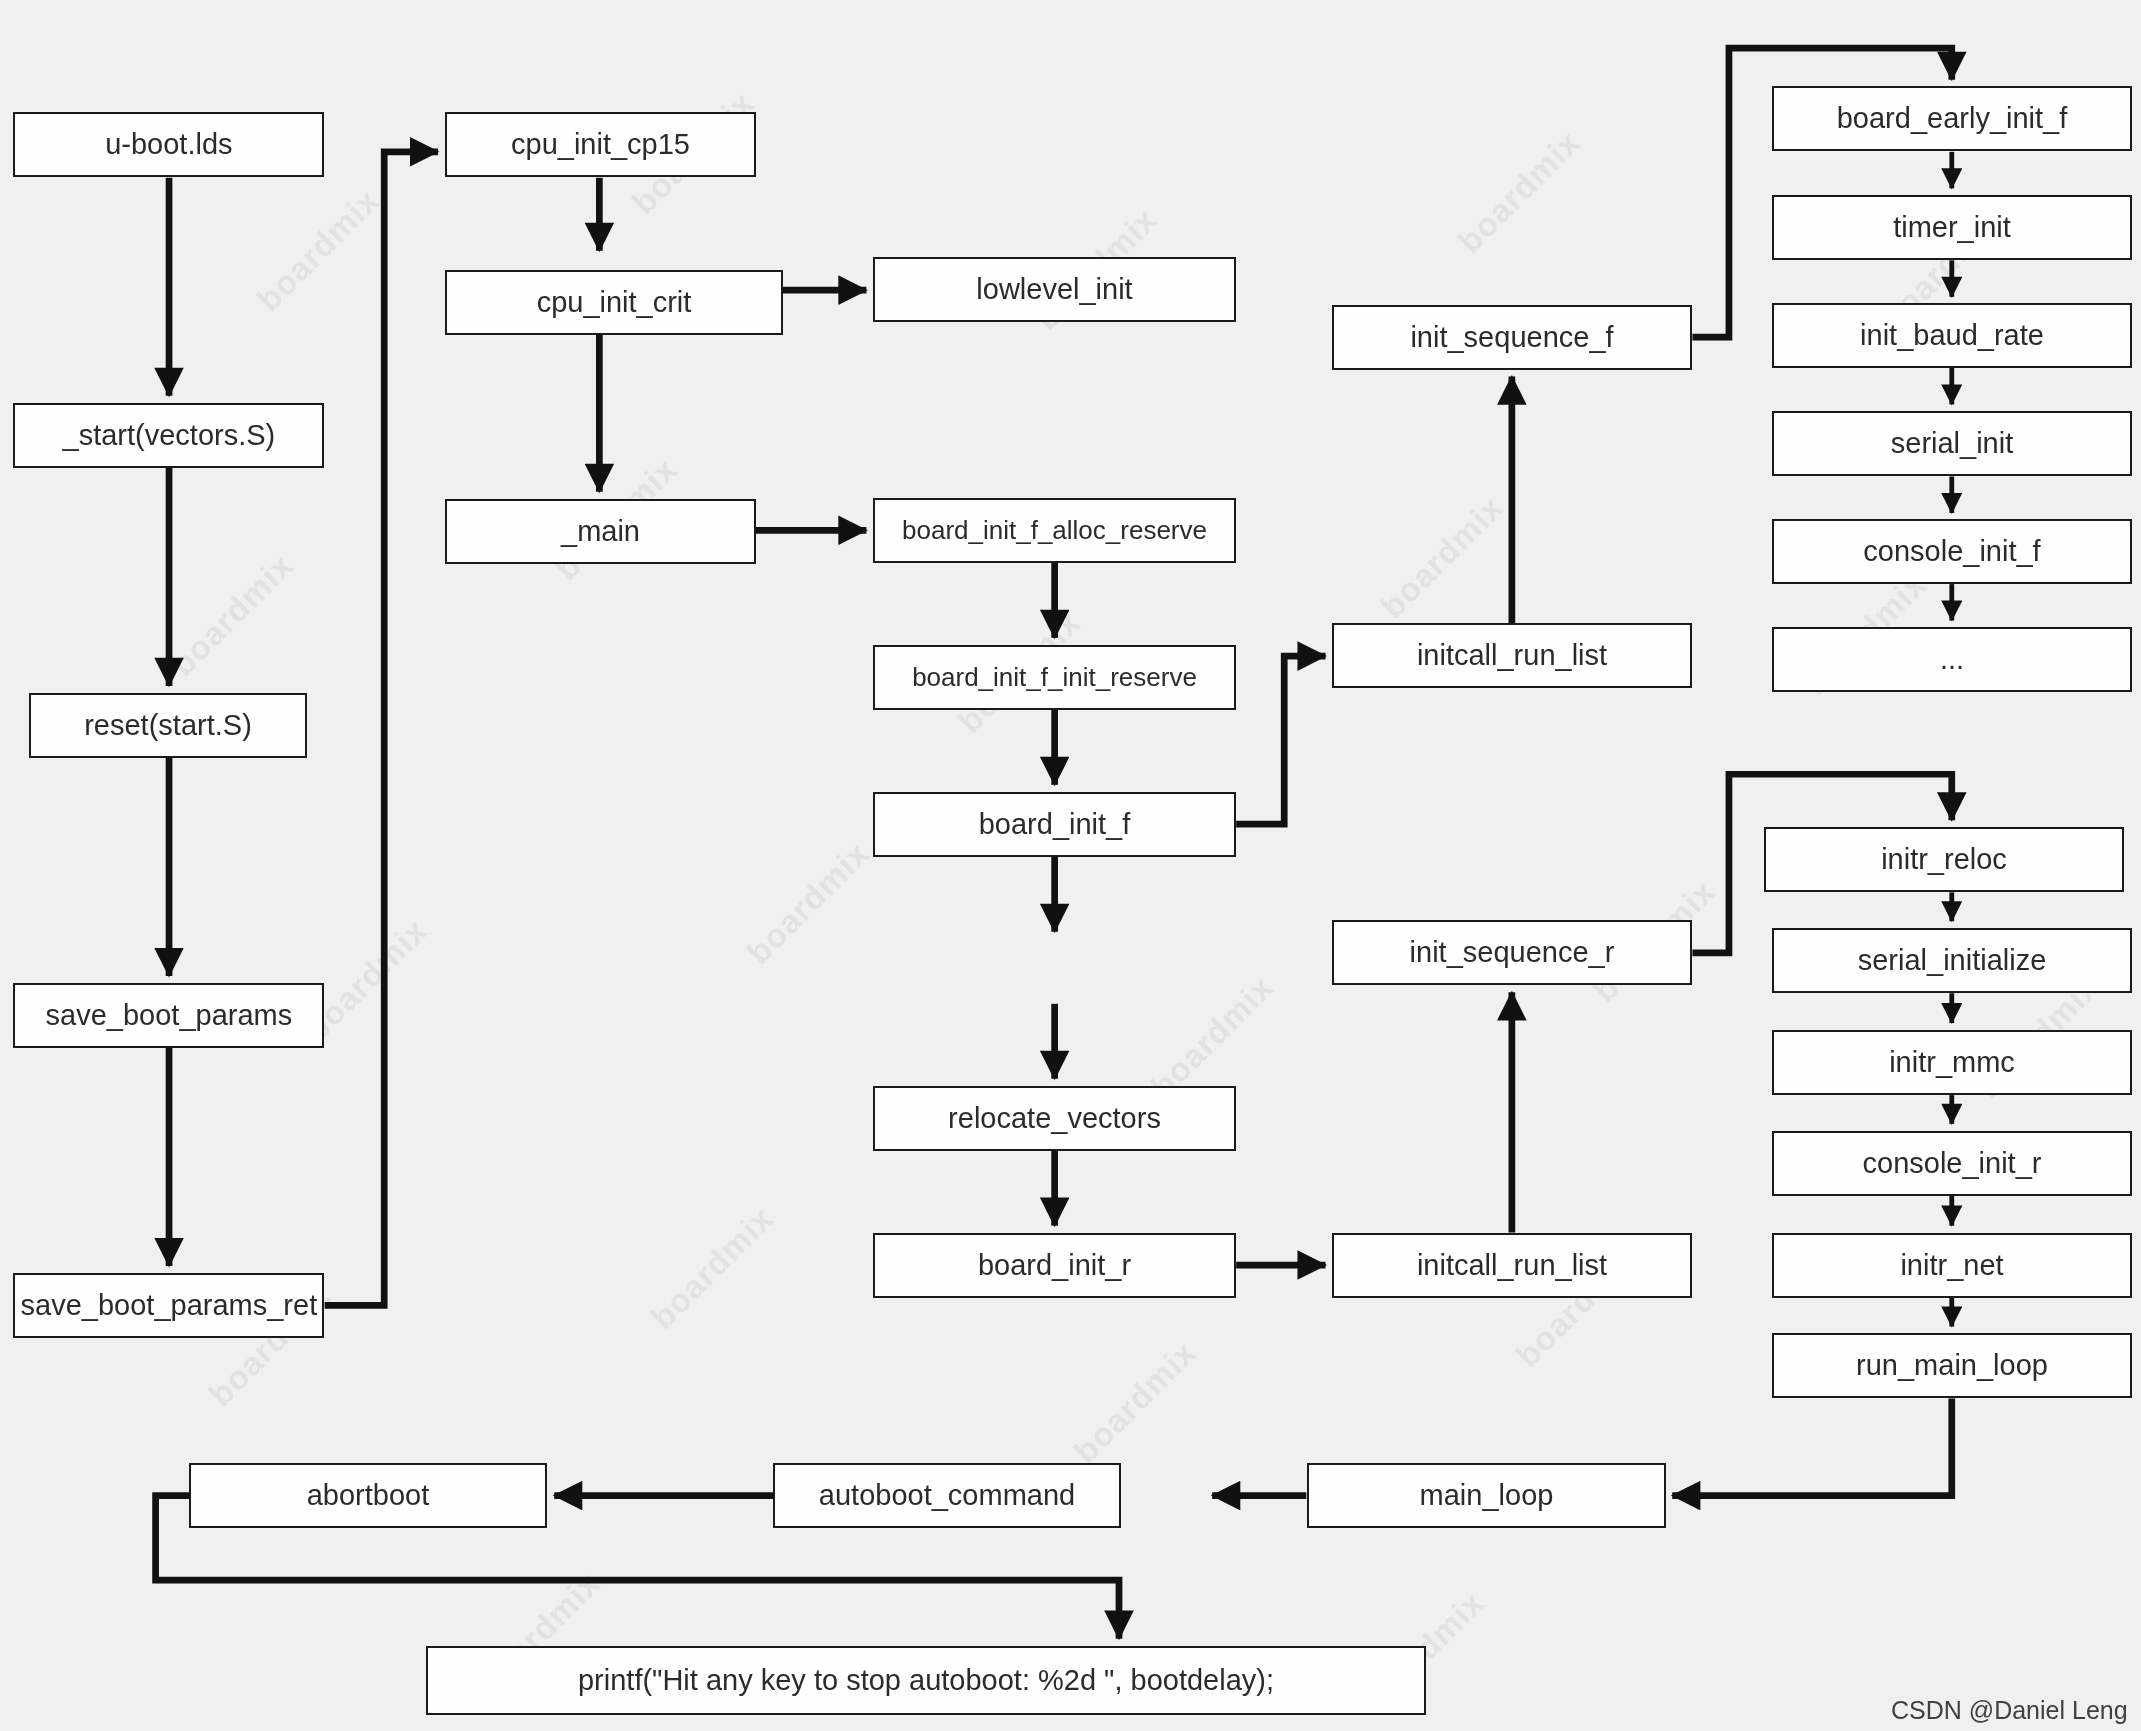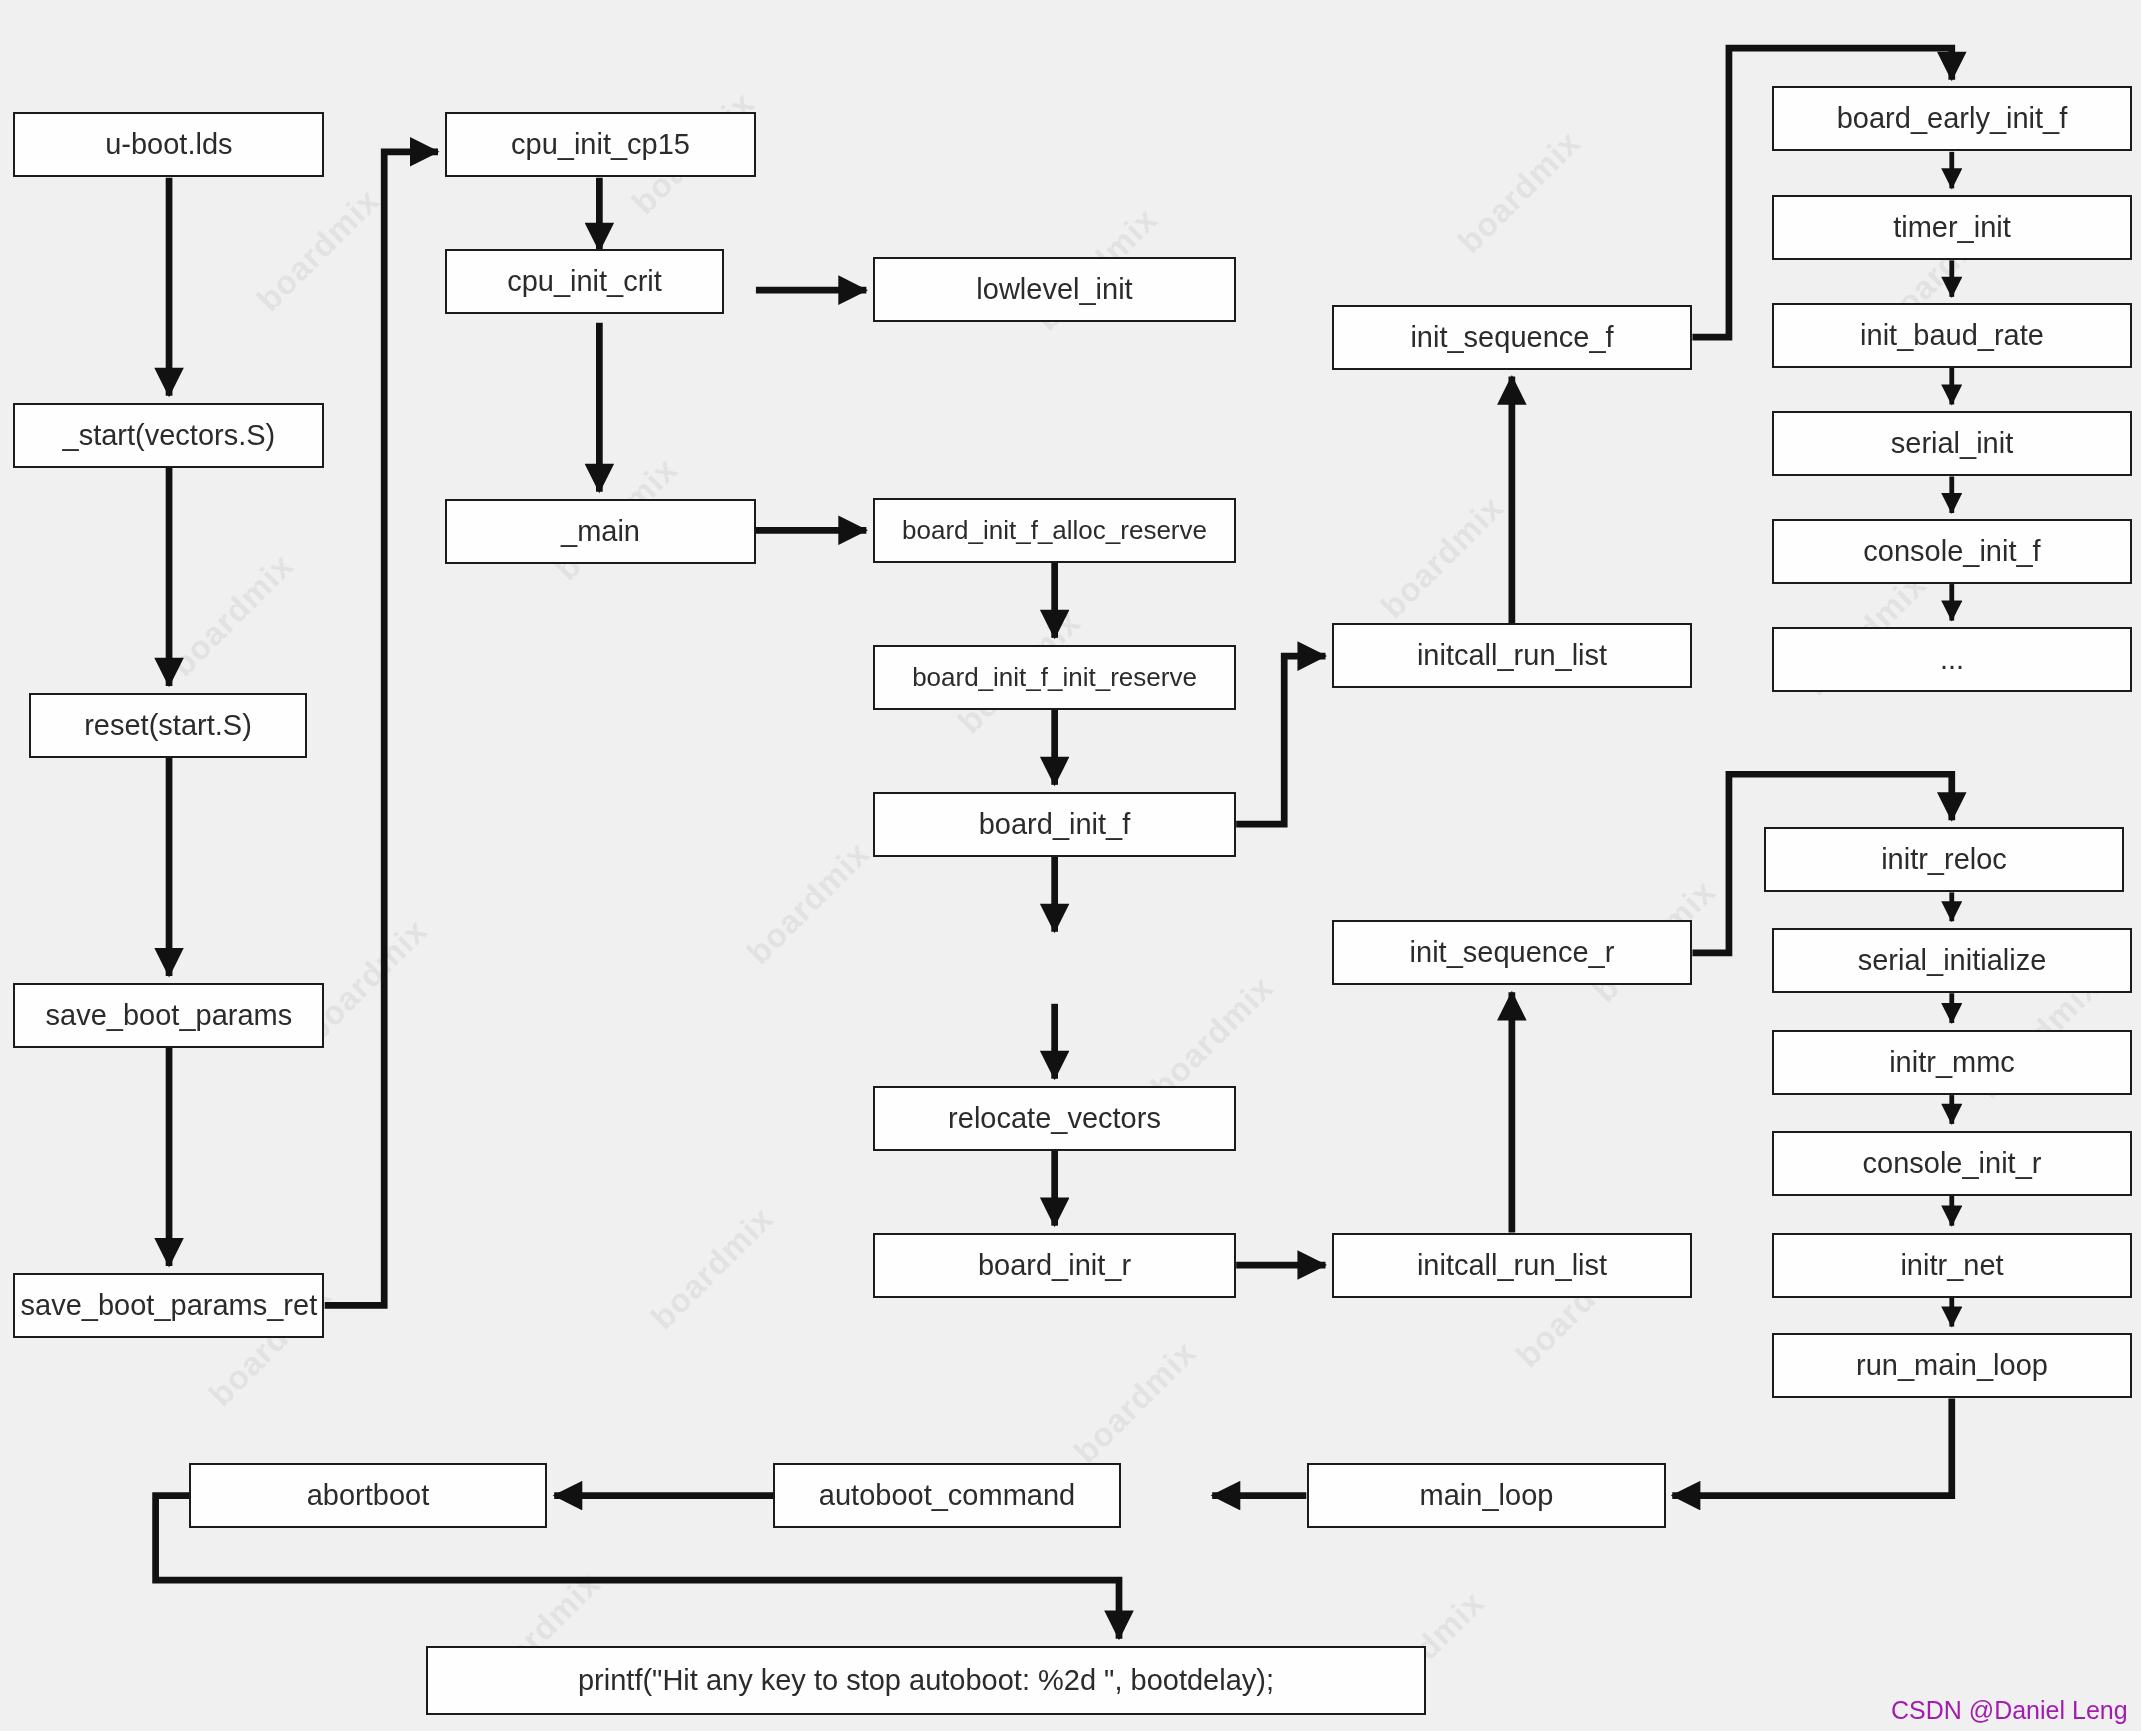--- a/index.html
+++ b/index.html
@@ -28,21 +28,21 @@
     position:absolute;
     font-size:33px;font-weight:600;letter-spacing:1px;
     color:#808080;opacity:0.12;
     transform:rotate(-45deg);
     z-index:1;
     pointer-events:none;
   }
   .credit{
     position:absolute;
     right:13.4px;bottom:5.8px;
-    font-size:25px;color:#a21caf;
+    font-size:25px;color:#404040;
     z-index:4;
   }
 </style>
 </head>
 <body>
 
 <div id="canvas">
 
   <span class="wm" style="left:240px;top:231px">boardmix</span>
   <span class="wm" style="left:615px;top:134px">boardmix</span>
@@ -127,21 +127,21 @@
   <div class="node" style="left:13.4px;top:1273px;width:311px">
       <span>save_boot_params_ret</span>
     </div>
   <div class="node" style="left:13.4px;top:983px;width:311px">
       <span>save_boot_params</span>
     </div>
 
   <div class="node" style="left:445px;top:112px;width:311px">
       <span>cpu_init_cp15</span>
     </div>
-  <div class="node" style="left:445px;top:249px;width:279px">
+  <div class="node" style="left:445px;top:270px;width:338px">
       <span>cpu_init_crit</span>
     </div>
   <div class="node" style="left:445px;top:499px;width:311px">
       <span>_main</span>
     </div>
 
   <div class="node" style="left:873px;top:257px;width:363px">
       <span>lowlevel_init</span>
     </div>
   <div class="node sm" style="left:873px;top:498px;width:363px">

